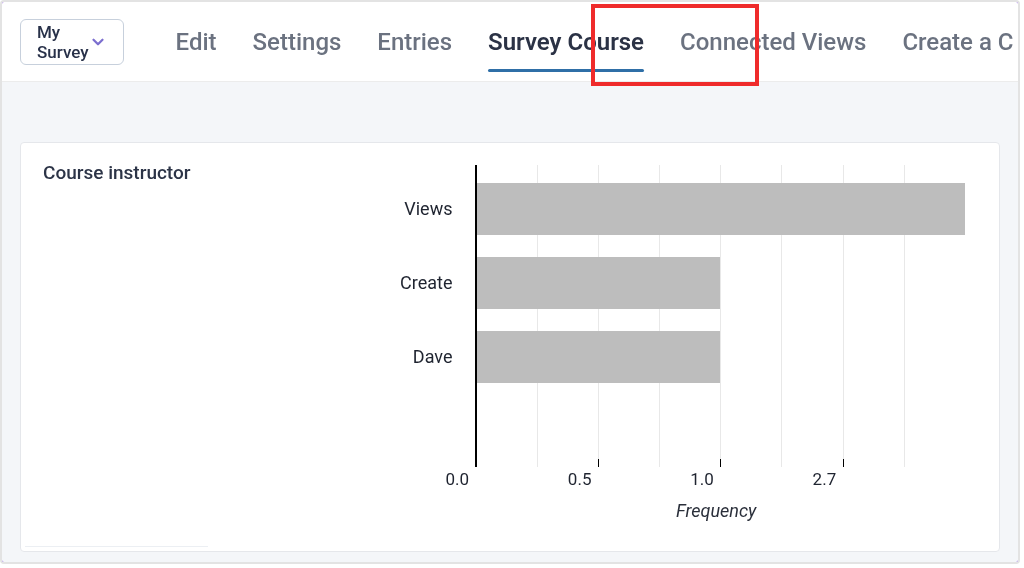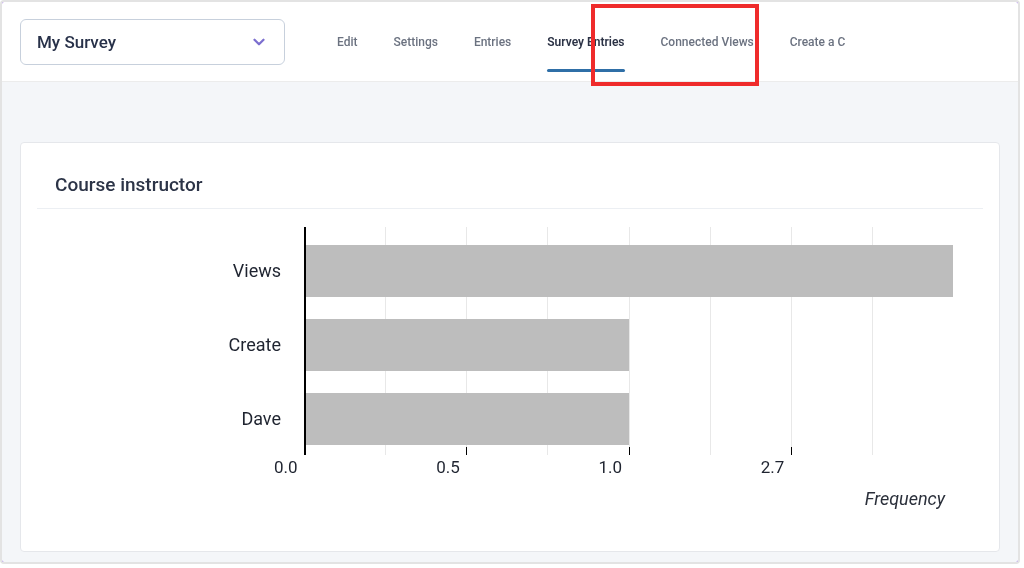--- a/index.html
+++ b/index.html
@@ -4,45 +4,45 @@
 <style>
   * { box-sizing: border-box; margin: 0; padding: 0; }
   html, body { width: 1024px; height: 568px; font-family: -apple-system, "Segoe UI", Roboto, Arial, sans-serif; background: #fff; overflow: hidden; }
   .outer { border: 2px solid #e3e3e3; border-radius: 4px; width: 1020px; height: 564px; margin: 0; position: relative; overflow: hidden; background: #6d28d9; }
 
   
   .topbar { display: flex; align-items: center; height: 80px; padding: 0 18px; border-bottom: 1px solid #ececec; background: #fff; }
   .dropdown { width: 265px; height: 46px; border: 1px solid #c7d0dc; border-radius: 6px; display: flex; align-items: center; justify-content: space-between; padding: 0 16px; color: #283149; font-size: 17px; font-weight: 500; cursor: pointer; }
   .dropdown .chev { width: 18px; height: 18px; display: inline-flex; align-items: center; justify-content: center; }
   .tabs { display: flex; align-items: stretch; margin-left: 34px; height: 80px; }
-  .tab { display: flex; align-items: center; padding: 0 18px; color: #6b7280; font-size: 12px; font-weight: 500; position: relative; cursor: pointer; white-space: nowrap; }
+  .tab { display: flex; align-items: center; padding: 0 18px; color: #6b7280; font-size: 24px; font-weight: 500; position: relative; cursor: pointer; white-space: nowrap; }
   .tab.active { color: #2b3245; font-weight: 600; }
   .tab.active::after { content: ""; position: absolute; left: 18px; right: 18px; bottom: 10px; height: 3px; background: #2f6fa7; border-radius: 2px; }
   .highlight-box { position: absolute; border: 4px solid #ef2b2b; pointer-events: none; }
 
   
   .page-body { background: #f4f6f9; height: calc(100% - 80px); padding: 60px 18px 18px 18px; }
-  .card { background: #fff; border: 1px solid #e5e7eb; border-radius: 4px; height: 410px; padding: 16px; display: flex; flex-direction: column; }
+  .card { background: #fff; border: 1px solid #e5e7eb; border-radius: 4px; height: 410px; padding: 4px; display: flex; flex-direction: row; }
   .card-header { padding: 14px 18px 12px 18px; border-bottom: 1px solid #eceff3; }
   .card-title { color: #2c3447; font-size: 19px; font-weight: 500; }
   .chart-wrap { flex: 1; position: relative; padding: 18px 22px 10px 22px; }
 
   
   .chart { position: relative; width: 100%; height: 100%; }
   .plot-area { position: absolute; left: 245px; top: 0; right: 8px; bottom: 70px; }
   .gridline { position: absolute; top: 0; bottom: 0; width: 1px; background: #e8e8e8; }
   .yaxis-line { position: absolute; left: 0; top: 0; bottom: 0; width: 2px; background: #000; z-index: 2; }
   .bar-group { position: absolute; left: 0; right: 0; height: 52px; display: flex; align-items: center; }
   .bar { height: 100%; background: #bdbdbd; }
   .cat-labels { position: absolute; left: 0; top: 0; width: 240px; bottom: 70px; }
   .cat-label { position: absolute; right: 18px; font-size: 18px; color: #1f2430; text-align: right; }
   .xaxis { position: absolute; left: 245px; right: 8px; bottom: 0; height: 70px; }
   .tick { position: absolute; top: 2px; width: 60px; margin-left: -30px; font-size: 17px; color: #1f2430; }
   .tick-mark { position: absolute; top: -8px; width: 1px; height: 8px; background: #000; }
-  .xlabel { position: absolute; bottom: 16px; left: 0; right: 8px; text-align: right; font-style: italic; font-size: 18px; color: #2a2f3a; }
+  .xlabel { position: absolute; bottom: 16px; left: 0; right: 8px; text-align: center; font-style: italic; font-size: 18px; color: #2a2f3a; }
 </style>
 </head>
 <body>
 
 <div class="outer">
   <div class="topbar">
     <div class="dropdown">
       <span>My Survey</span>
       <span class="chev">
         <svg viewBox="0 0 24 24" width="18" height="18" fill="none" stroke="#7c6fcf" stroke-width="3" stroke-linecap="round" stroke-linejoin="round">
@@ -54,21 +54,21 @@
         <div class="tab">
           <span>Edit</span>
         </div>
         <div class="tab">
           <span>Settings</span>
         </div>
         <div class="tab">
           <span>Entries</span>
         </div>
         <div class="tab active">
-          <span>Survey Entries</span>
+          <span>Survey Course</span>
         </div>
         <div class="tab">
           <span>Connected Views</span>
         </div>
         <div class="tab">
           <span>Create a C</span>
         </div>
       </div>
   </div>
 

